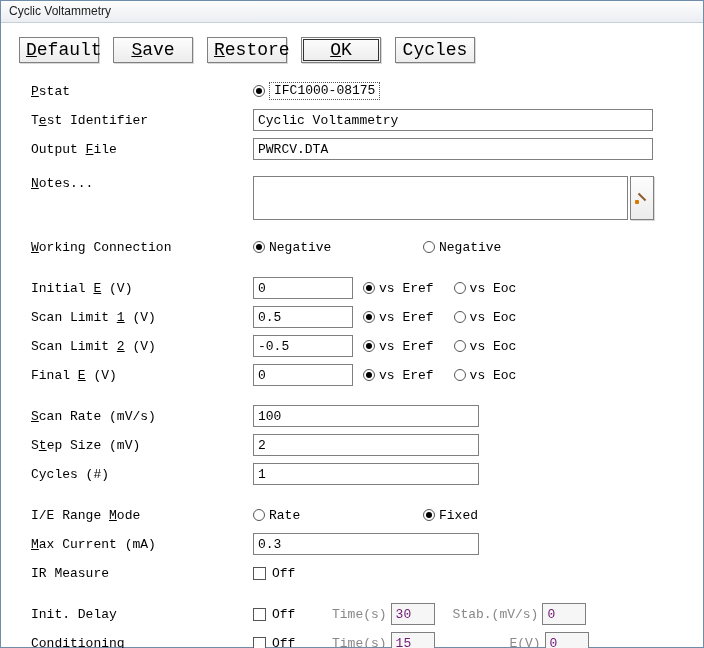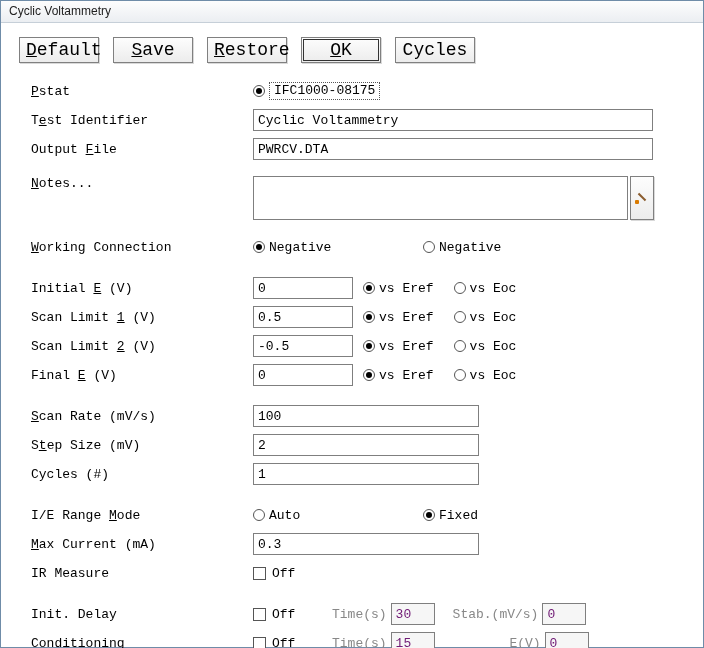--- a/index.html
+++ b/index.html
@@ -303,21 +303,21 @@
         </div>
     </div>
 
     <div class="spacer"></div>
 
     <div class="row">
       <div class="lbl">I/E Range <span class="u">M</span>ode</div>
       <div class="val">
         <span class="radio-box" style="width:150px">
           <span class="radio-dot"></span>
-          <span>Auto</span>
+          <span>Rate</span>
         </span>
         <span class="radio-box">
           <span class="radio-dot checked"></span>
           <span>Fixed</span>
         </span>
       </div>
     </div>
 
     <div class="row">
       <div class="lbl"><span class="u">M</span>ax Current (mA)</div>

